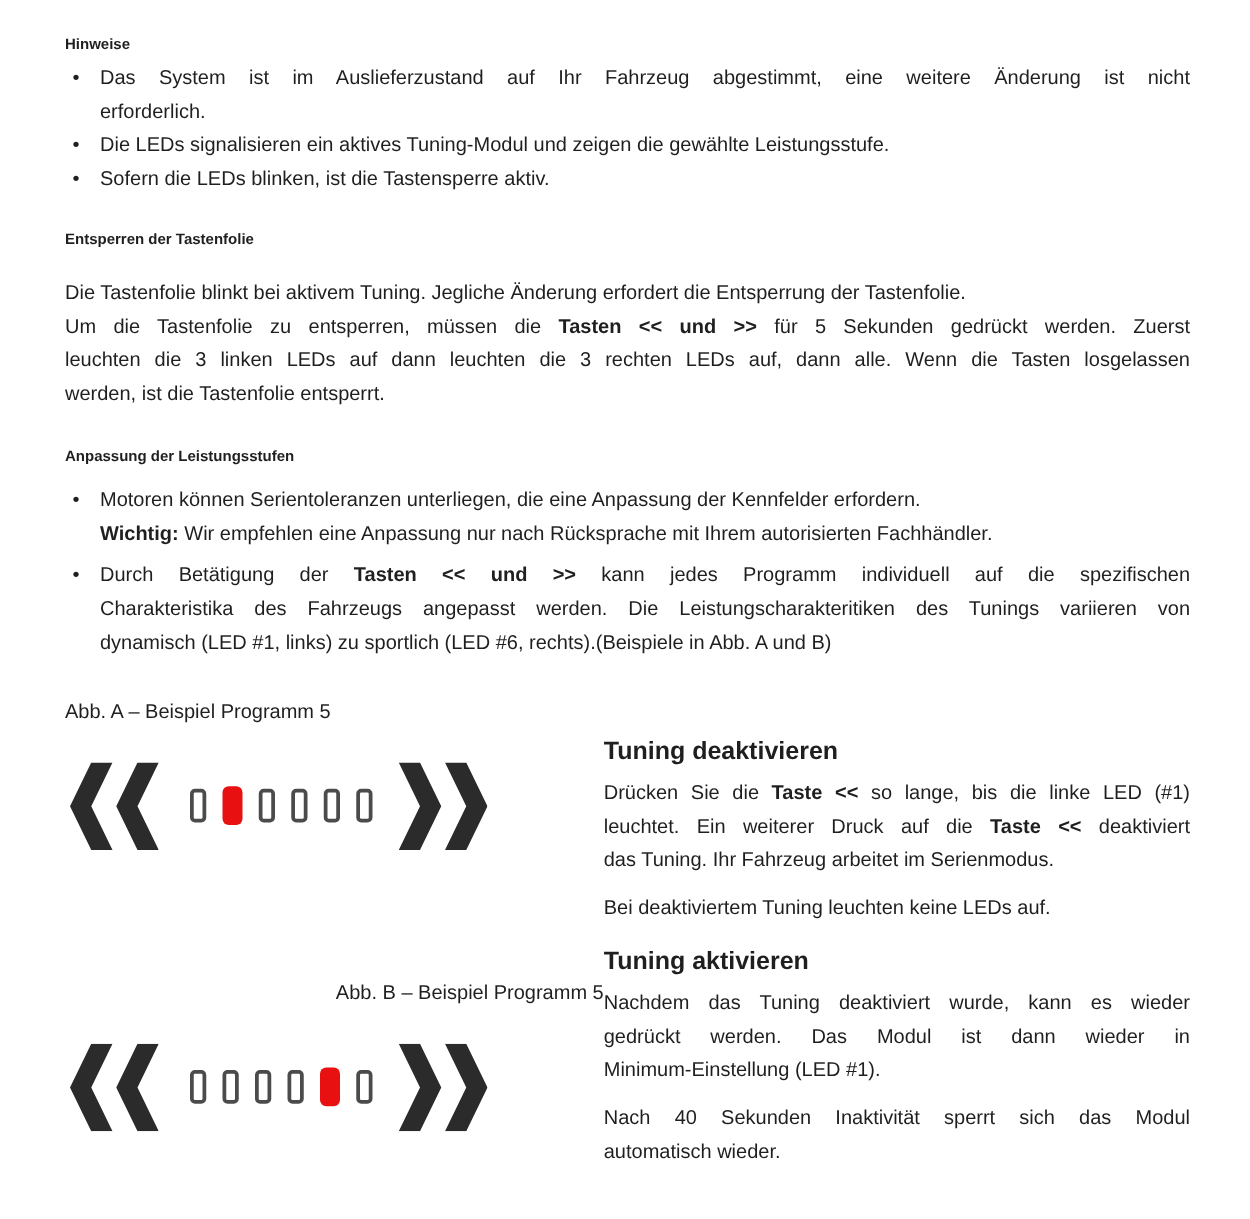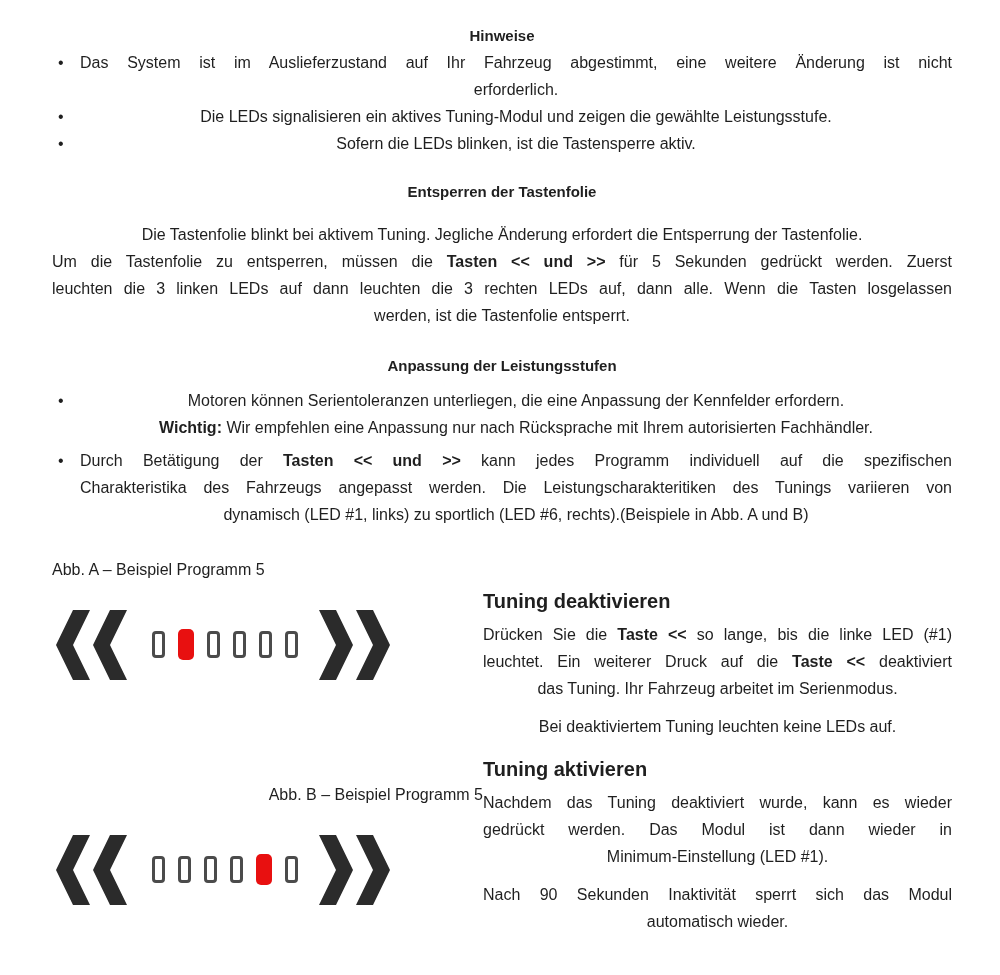--- a/index.html
+++ b/index.html
@@ -15,25 +15,24 @@
     padding: 22px 48px 20px 52px;
     overflow: hidden;
     background: var(--bg, #ffffff);
     color: var(--text, #1f1f1f);
     font-family: "Liberation Sans", sans-serif;
     font-size: 16px;
     line-height: 27px;
   }
   .h {
     font-weight: bold;
-    font-size: 15px;
+    font-size: 12px;
     margin: 0;
-    text-align: center;
-  }
-  .line { text-align: center; }
+  }
+  .line { text-align: left; }
   .line.j {
     text-align: justify;
     text-align-last: justify;
   }
   .line b { font-weight: bold; }
   .bullets .item { display: flex; }
   .bullets .dot {
     width: 28px;
     box-sizing: border-box;
     padding-left: 6px;
@@ -211,19 +210,19 @@
           <div class="line"><span>Bei deaktiviertem Tuning leuchten keine LEDs auf.</span></div>
         </div>
 
       <div class="rh" id="akt-title">Tuning aktivieren</div>
       <div class="para">
           <div class="line j"><span>Nachdem das Tuning deaktiviert wurde, kann es wieder</span></div>
           <div class="line j"><span>gedrückt werden. Das Modul ist dann wieder in</span></div>
           <div class="line"><span>Minimum-Einstellung (LED #1).</span></div>
         </div>
       <div class="para">
-          <div class="line j"><span>Nach 90 Sekunden Inaktivität sperrt sich das Modul</span></div>
+          <div class="line j"><span>Nach 40 Sekunden Inaktivität sperrt sich das Modul</span></div>
           <div class="line"><span>automatisch wieder.</span></div>
         </div>
     </div>
 
   </div>
 </div>
 
 </body></html>

